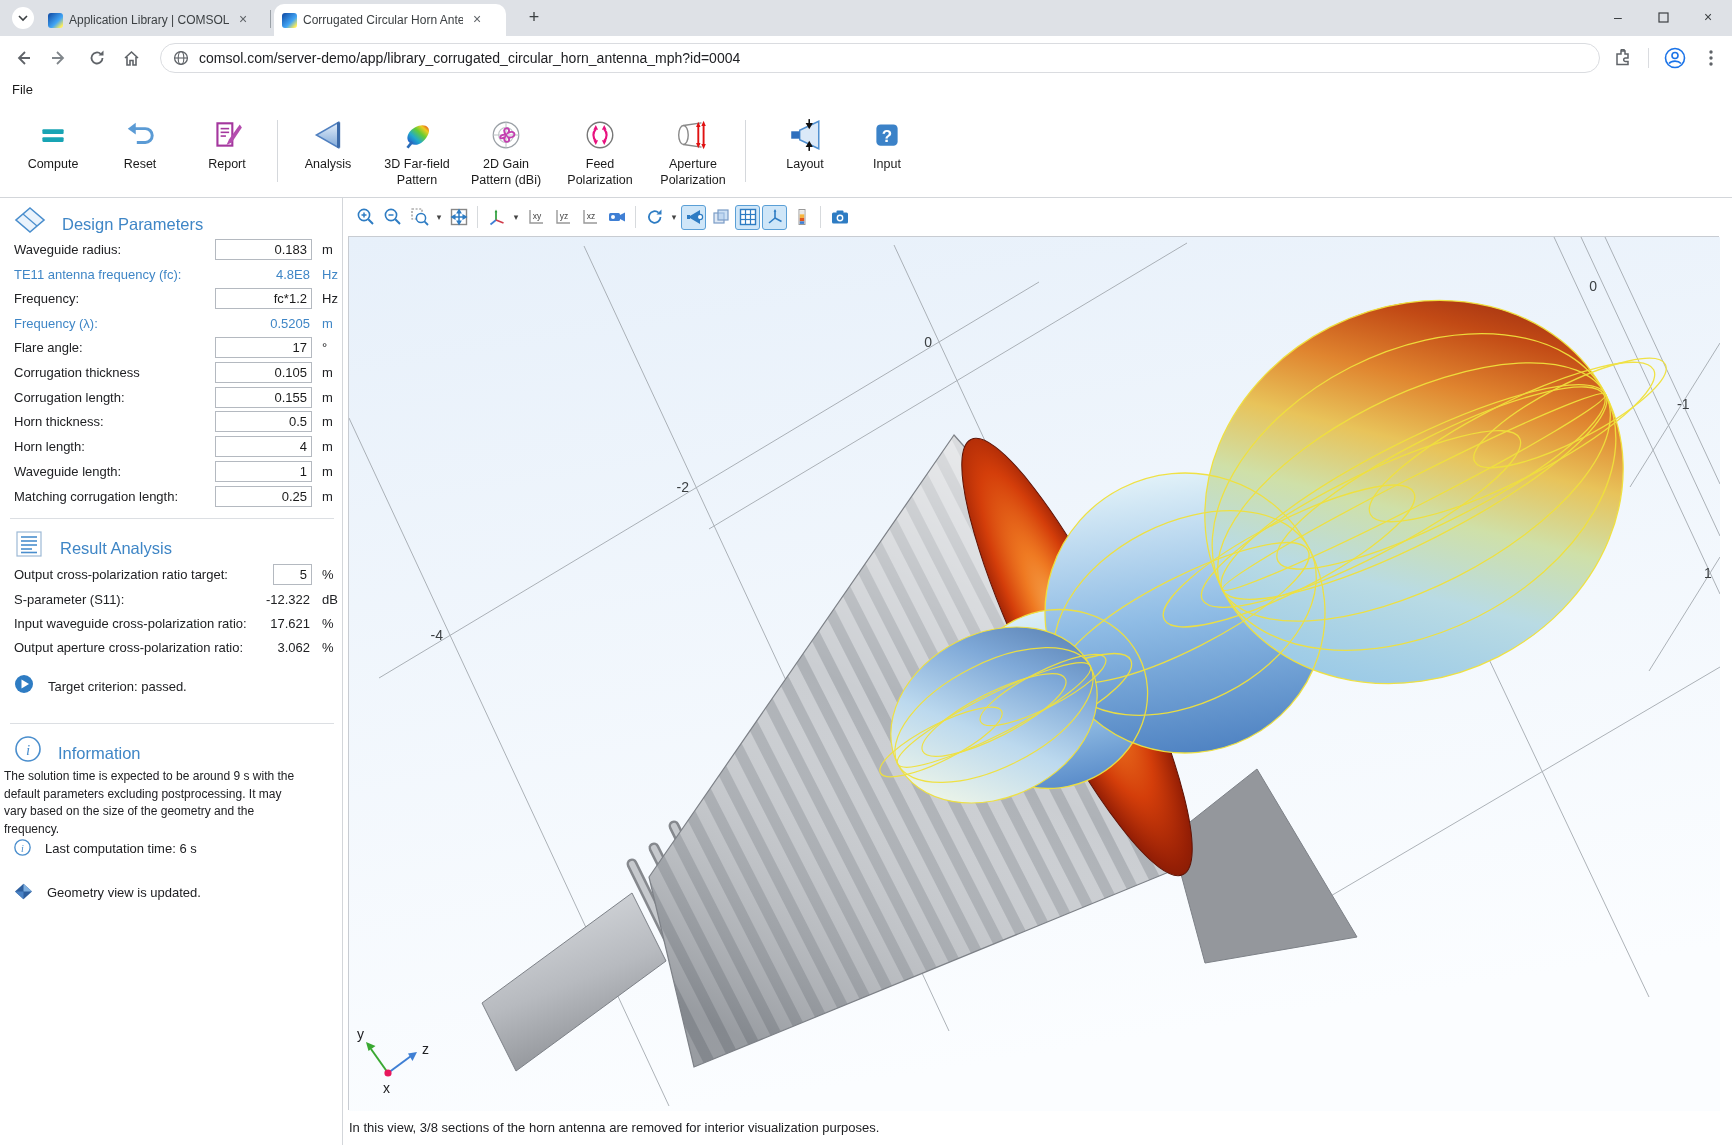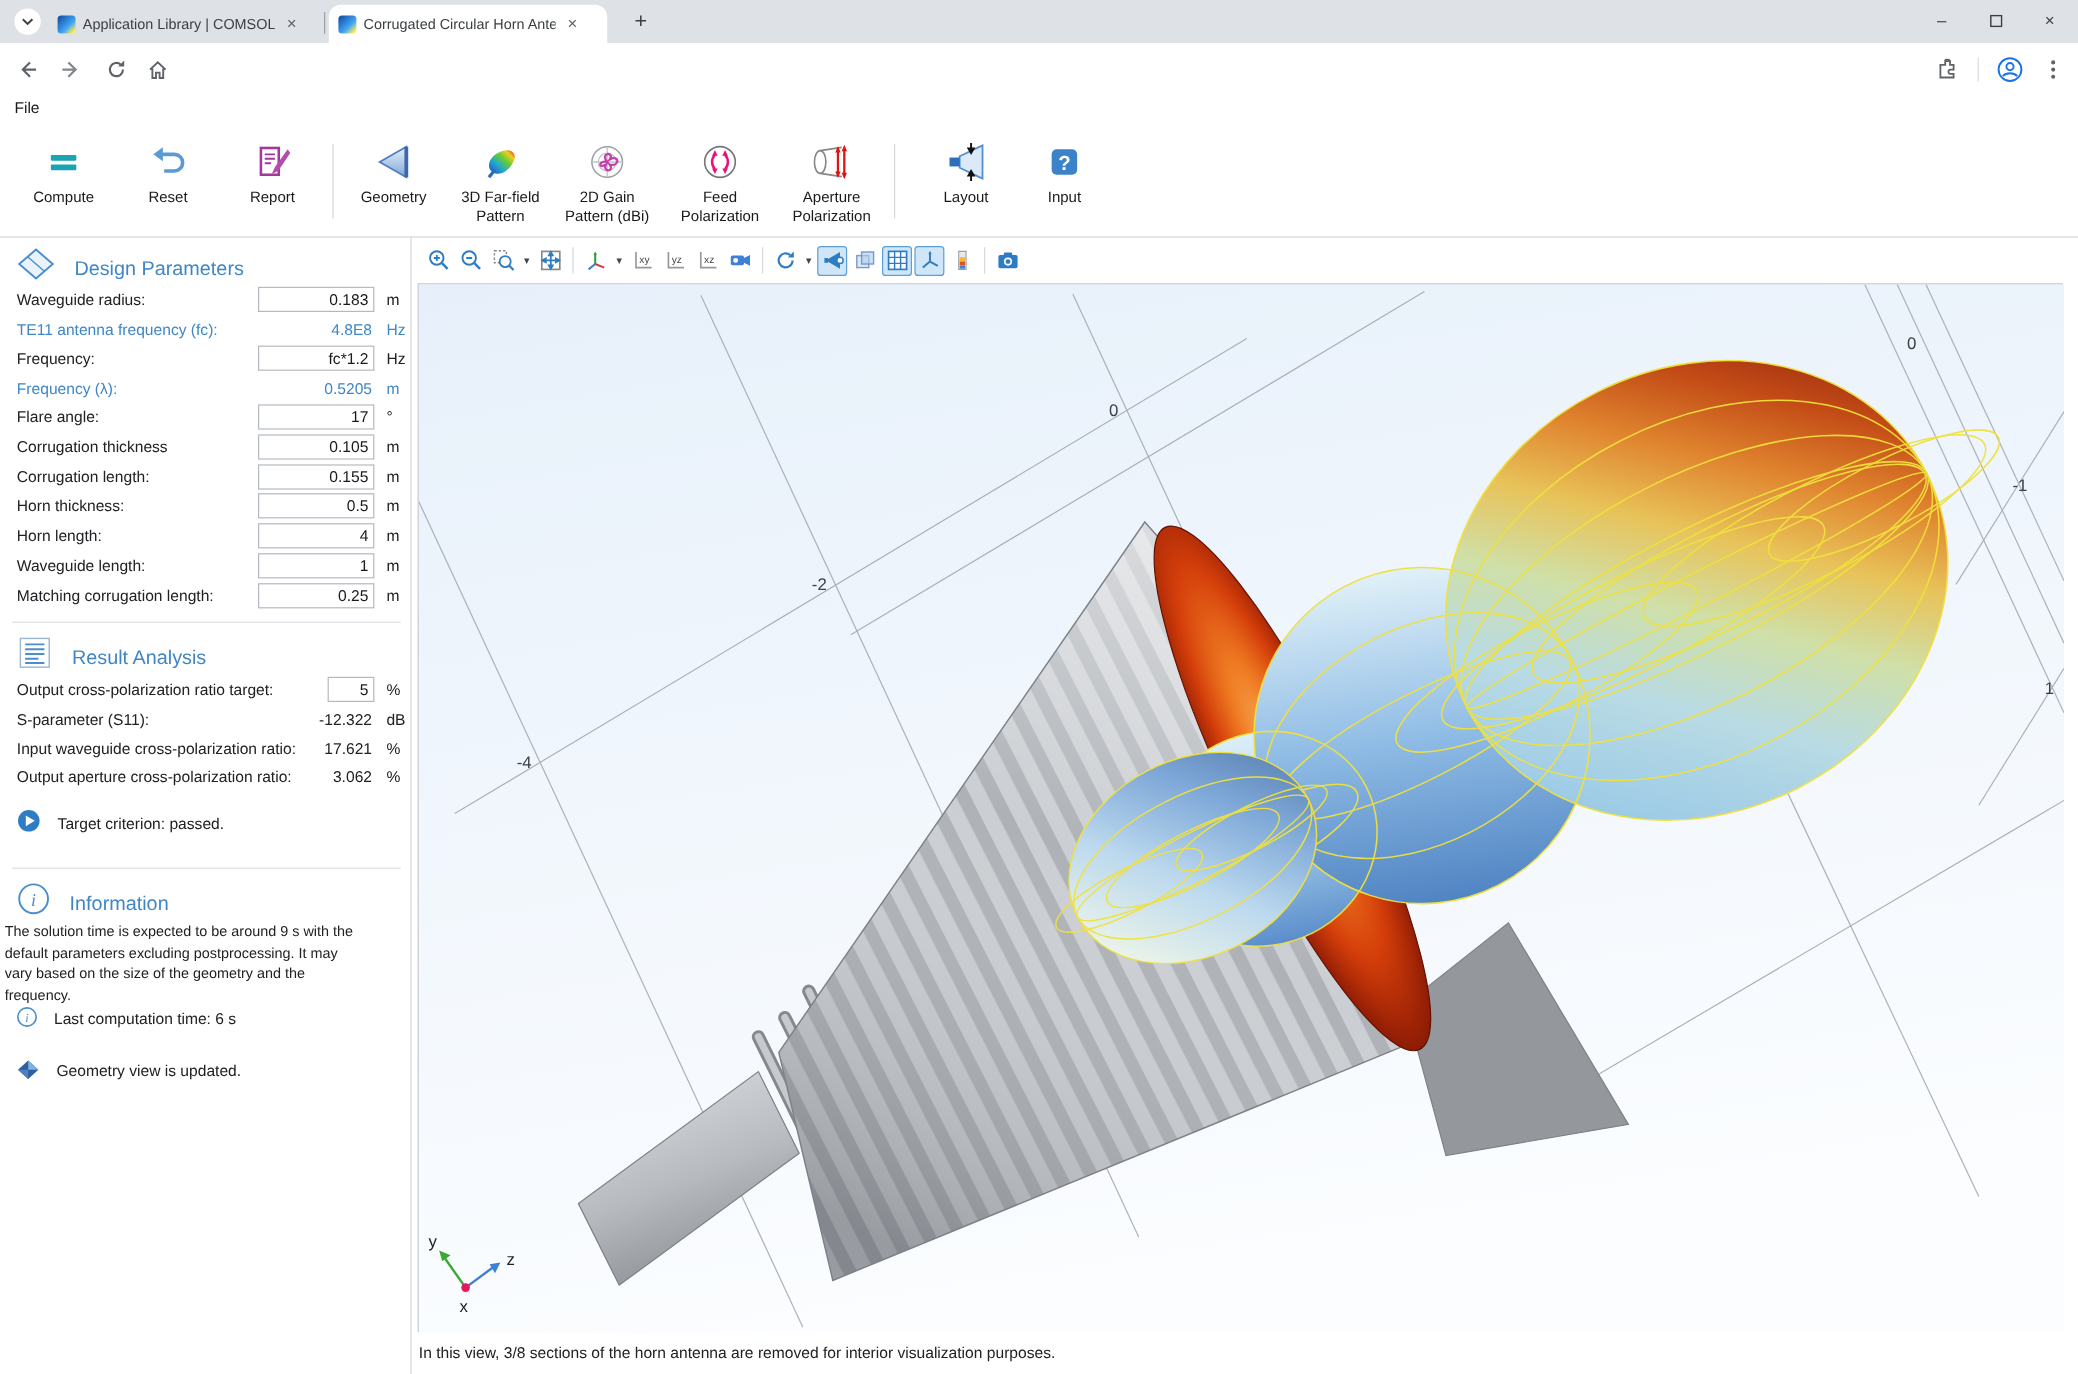--- a/index.html
+++ b/index.html
@@ -98,20 +98,28 @@
     <svg width="18" height="18" viewBox="0 0 18 18">
         <path d="M14.5 9 a5.5 5.5 0 1 1 -1.8 -4.1" fill="none" stroke="#5f6368" stroke-width="1.8"></path>
         <polygon points="15.5,1.5 15.5,6.5 10.5,6.5" fill="#5f6368"></polygon>
       </svg>
   </div>
   <div class="navbtn" style="left:116px">
     <svg width="19" height="19" viewBox="0 0 19 19">
         <path d="M3 9 L9.5 3 L16 9 M5 8 V16 H8 V11.5 H11 V16 H14 V8" fill="none" stroke="#5f6368" stroke-width="1.6"></path>
       </svg>
   </div>
+  <div class="urlbar">
+    <svg style="margin-left:12px" width="16" height="16" viewBox="0 0 16 16">
+        <circle cx="8" cy="8" r="6.4" fill="none" stroke="#5f6368" stroke-width="1.3"></circle>
+        <ellipse cx="8" cy="8" rx="2.8" ry="6.4" fill="none" stroke="#5f6368" stroke-width="1.1"></ellipse>
+        <line x1="1.6" y1="8" x2="14.4" y2="8" stroke="#5f6368" stroke-width="1.1"></line>
+      </svg>
+    <span class="urltext">comsol.com/server-demo/app/library_corrugated_circular_horn_antenna_mph?id=0004</span>
+  </div>
   <div class="navbtn" style="left:1608px">
     <svg width="18" height="18" viewBox="0 0 18 18">
         <path d="M7 2 h4 v3 h3 v4 h-2.5 a1.8 1.8 0 0 0 0 3.6 H14 v3 H3 V5 h4 z M7 2 a1.8 1.8 0 0 1 3.6 0" fill="none" stroke="#5f6368" stroke-width="1.5"></path>
       </svg>
   </div>
   <div class="rdiv"></div>
   <div class="navbtn" style="left:1660px">
     <svg width="22" height="22" viewBox="0 0 22 22">
         <circle cx="11" cy="11" r="9.5" fill="none" stroke="#1a73e8" stroke-width="1.6"></circle>
         <circle cx="11" cy="8.5" r="3" fill="none" stroke="#1a73e8" stroke-width="1.6"></circle>
@@ -169,21 +177,21 @@
           <defs>
             <linearGradient id="ghorn" x1="0" y1="0" x2="0" y2="1">
               <stop offset="0" stop-color="#e6f0fb"></stop>
               <stop offset="1" stop-color="#7fa8d8"></stop>
             </linearGradient>
           </defs>
           <polygon points="27,4 27,28 6,16" fill="url(#ghorn)" stroke="#4f7fbf" stroke-width="1.4"></polygon>
           <line x1="27" y1="4" x2="27" y2="28" stroke="#3c6aa8" stroke-width="3"></line>
         </svg>
       </div>
-    <div class="rlb"><span>Geometry</span></div>
+    <div class="rlb"><span>Analysis</span></div>
   </div>
   <div class="rbtn" style="left:371px">
     <div class="ric">
         <svg width="34" height="34" viewBox="0 0 32 32">
           <defs>
             <linearGradient id="ffg" x1="0" y1="1" x2="1" y2="0">
               <stop offset="0" stop-color="#2244cc"></stop>
               <stop offset=".35" stop-color="#22aacc"></stop>
               <stop offset=".6" stop-color="#66cc33"></stop>
               <stop offset=".8" stop-color="#eecc22"></stop>

